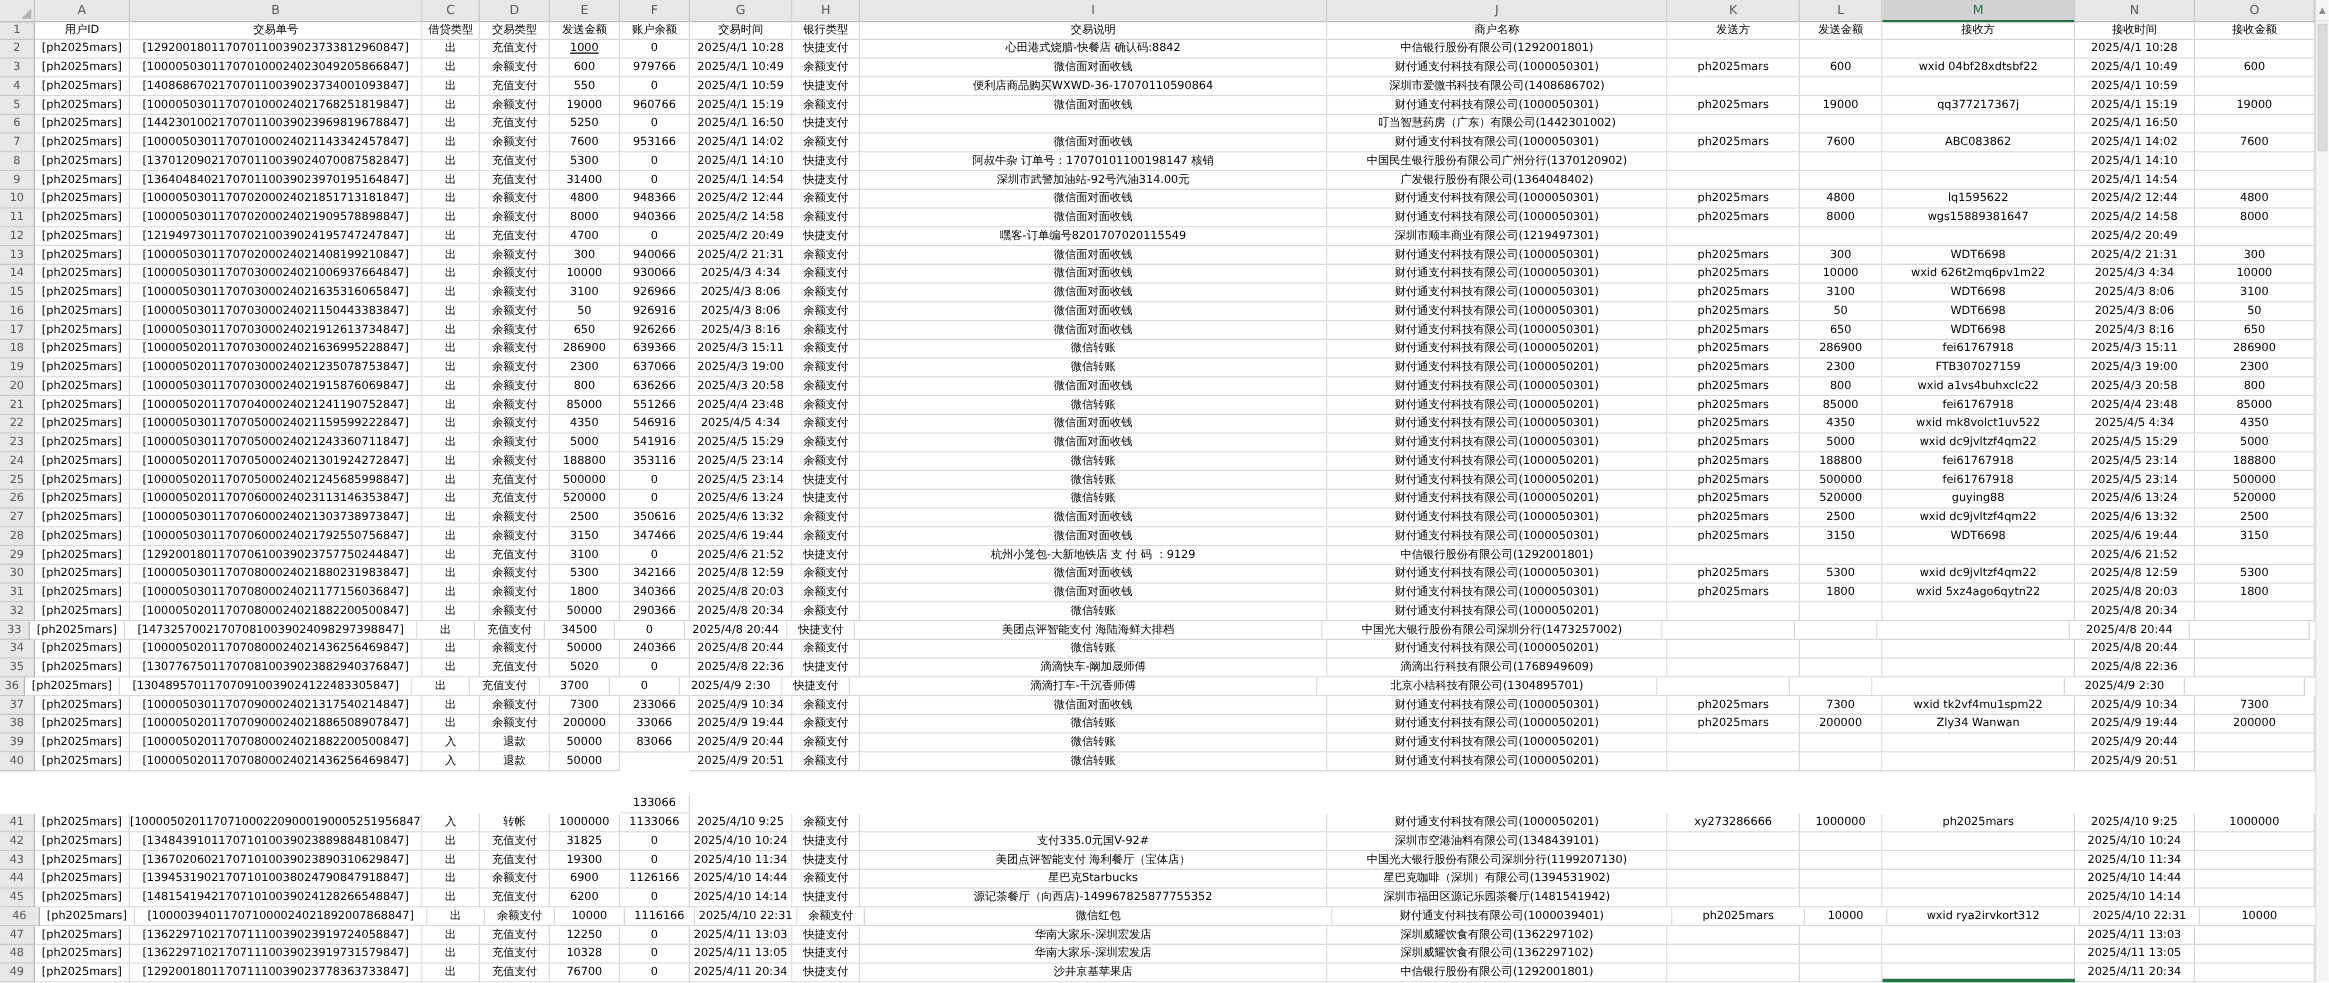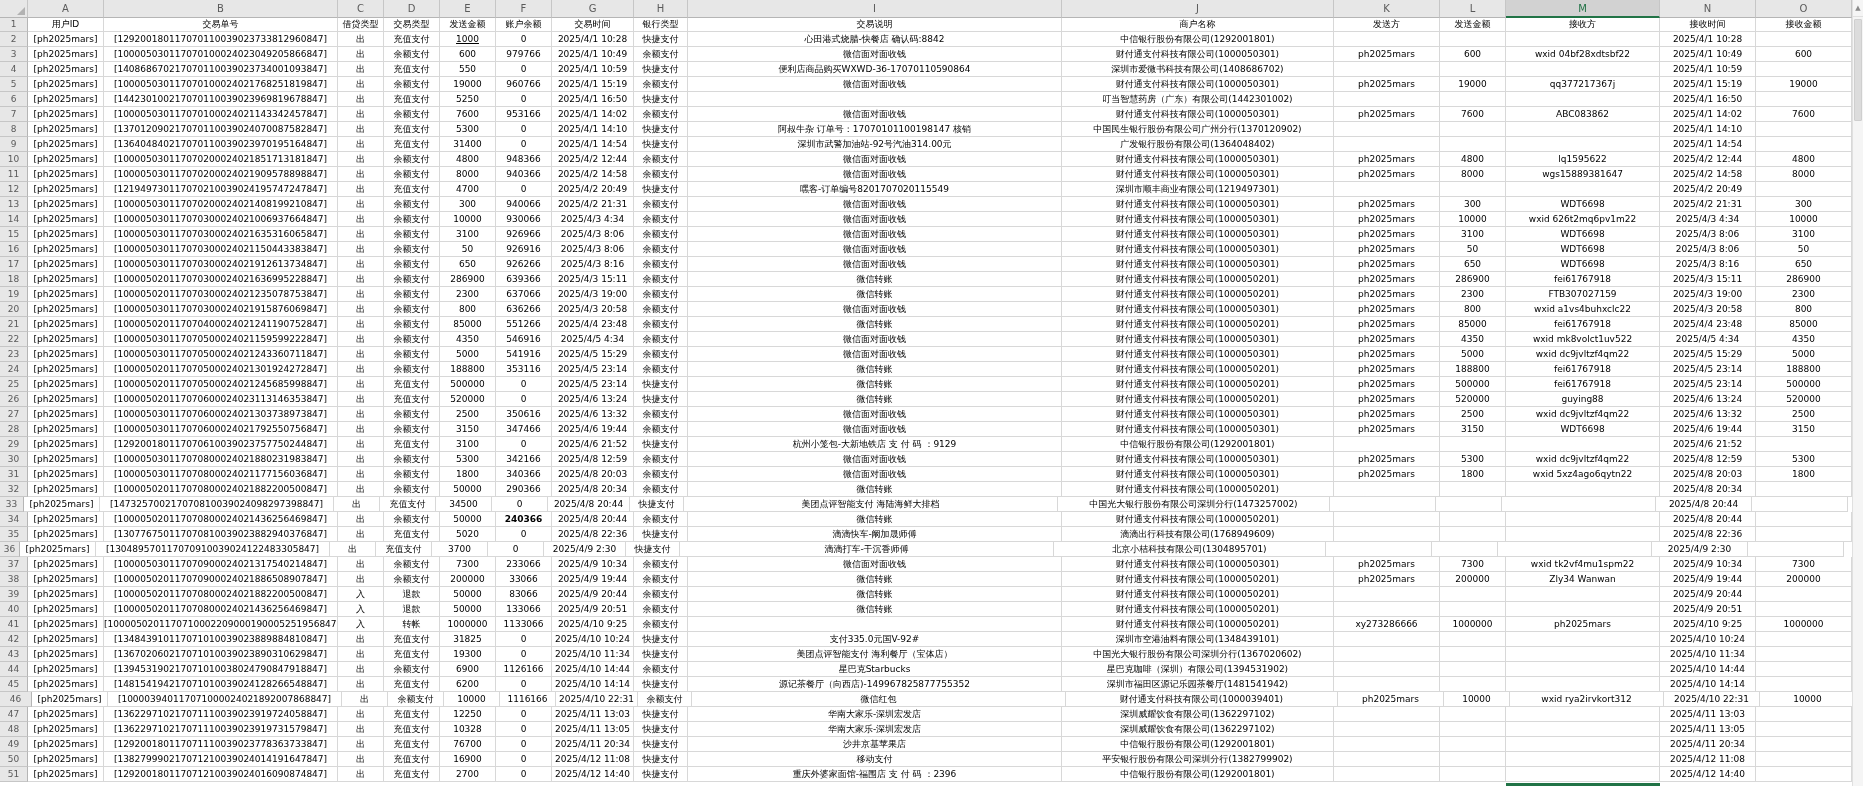--- a/index.html
+++ b/index.html
@@ -668,21 +668,21 @@
       <div class="c " style="width: 96px;">2025/4/8 20:44</div>
       <div class="c " style="width: 96px;"></div>
     </div>
     <div class="row">
       <div class="c gut" style="width: 28px;">34</div>
       <div class="c " style="width: 76px;">[ph2025mars]</div>
       <div class="c " style="width: 234px;">[100005020117070800024021436256469847]</div>
       <div class="c " style="width: 46px;">出</div>
       <div class="c " style="width: 56px;">余额支付</div>
       <div class="c " style="width: 56px;">50000</div>
-      <div class="c " style="width: 56px; font-weight: bold;">240366</div>
+      <div class="c " style="width: 56px;">240366</div>
       <div class="c " style="width: 82px;">2025/4/8 20:44</div>
       <div class="c " style="width: 54px;">余额支付</div>
       <div class="c " style="width: 374px;">微信转账</div>
       <div class="c " style="width: 272px;">财付通支付科技有限公司(1000050201)</div>
       <div class="c " style="width: 106px;"></div>
       <div class="c " style="width: 66px;"></div>
       <div class="c " style="width: 154px;"></div>
       <div class="c " style="width: 96px;">2025/4/8 20:44</div>
       <div class="c " style="width: 96px;"></div>
     </div>
@@ -776,21 +776,21 @@
       <div class="c " style="width: 96px;">2025/4/9 20:44</div>
       <div class="c " style="width: 96px;"></div>
     </div>
     <div class="row">
       <div class="c gut" style="width: 28px;">40</div>
       <div class="c " style="width: 76px;">[ph2025mars]</div>
       <div class="c " style="width: 234px;">[100005020117070800024021436256469847]</div>
       <div class="c " style="width: 46px;">入</div>
       <div class="c " style="width: 56px;">退款</div>
       <div class="c " style="width: 56px;">50000</div>
-      <div class="c " style="width: 56px;">133066</div>
+      <div class="c " style="width: 56px; margin-top: 34px;">133066</div>
       <div class="c " style="width: 82px;">2025/4/9 20:51</div>
       <div class="c " style="width: 54px;">余额支付</div>
       <div class="c " style="width: 374px;">微信转账</div>
       <div class="c " style="width: 272px;">财付通支付科技有限公司(1000050201)</div>
       <div class="c " style="width: 106px;"></div>
       <div class="c " style="width: 66px;"></div>
       <div class="c " style="width: 154px;"></div>
       <div class="c " style="width: 96px;">2025/4/9 20:51</div>
       <div class="c " style="width: 96px;"></div>
     </div>
@@ -834,21 +834,21 @@
       <div class="c gut" style="width: 28px;">43</div>
       <div class="c " style="width: 76px;">[ph2025mars]</div>
       <div class="c " style="width: 234px;">[136702060217071010039023890310629847]</div>
       <div class="c " style="width: 46px;">出</div>
       <div class="c " style="width: 56px;">充值支付</div>
       <div class="c " style="width: 56px;">19300</div>
       <div class="c " style="width: 56px;">0</div>
       <div class="c " style="width: 82px;">2025/4/10 11:34</div>
       <div class="c " style="width: 54px;">快捷支付</div>
       <div class="c " style="width: 374px;">美团点评智能支付 海利餐厅（宝体店）</div>
-      <div class="c " style="width: 272px;">中国光大银行股份有限公司深圳分行(1367020602)</div>
+      <div class="c " style="width: 272px;">中国光大银行股份有限公司深圳分行(1199207130)</div>
       <div class="c " style="width: 106px;"></div>
       <div class="c " style="width: 66px;"></div>
       <div class="c " style="width: 154px;"></div>
       <div class="c " style="width: 96px;">2025/4/10 11:34</div>
       <div class="c " style="width: 96px;"></div>
     </div>
     <div class="row">
       <div class="c gut" style="width: 28px;">44</div>
       <div class="c " style="width: 76px;">[ph2025mars]</div>
       <div class="c " style="width: 234px;">[139453190217071010038024790847918847]</div>

